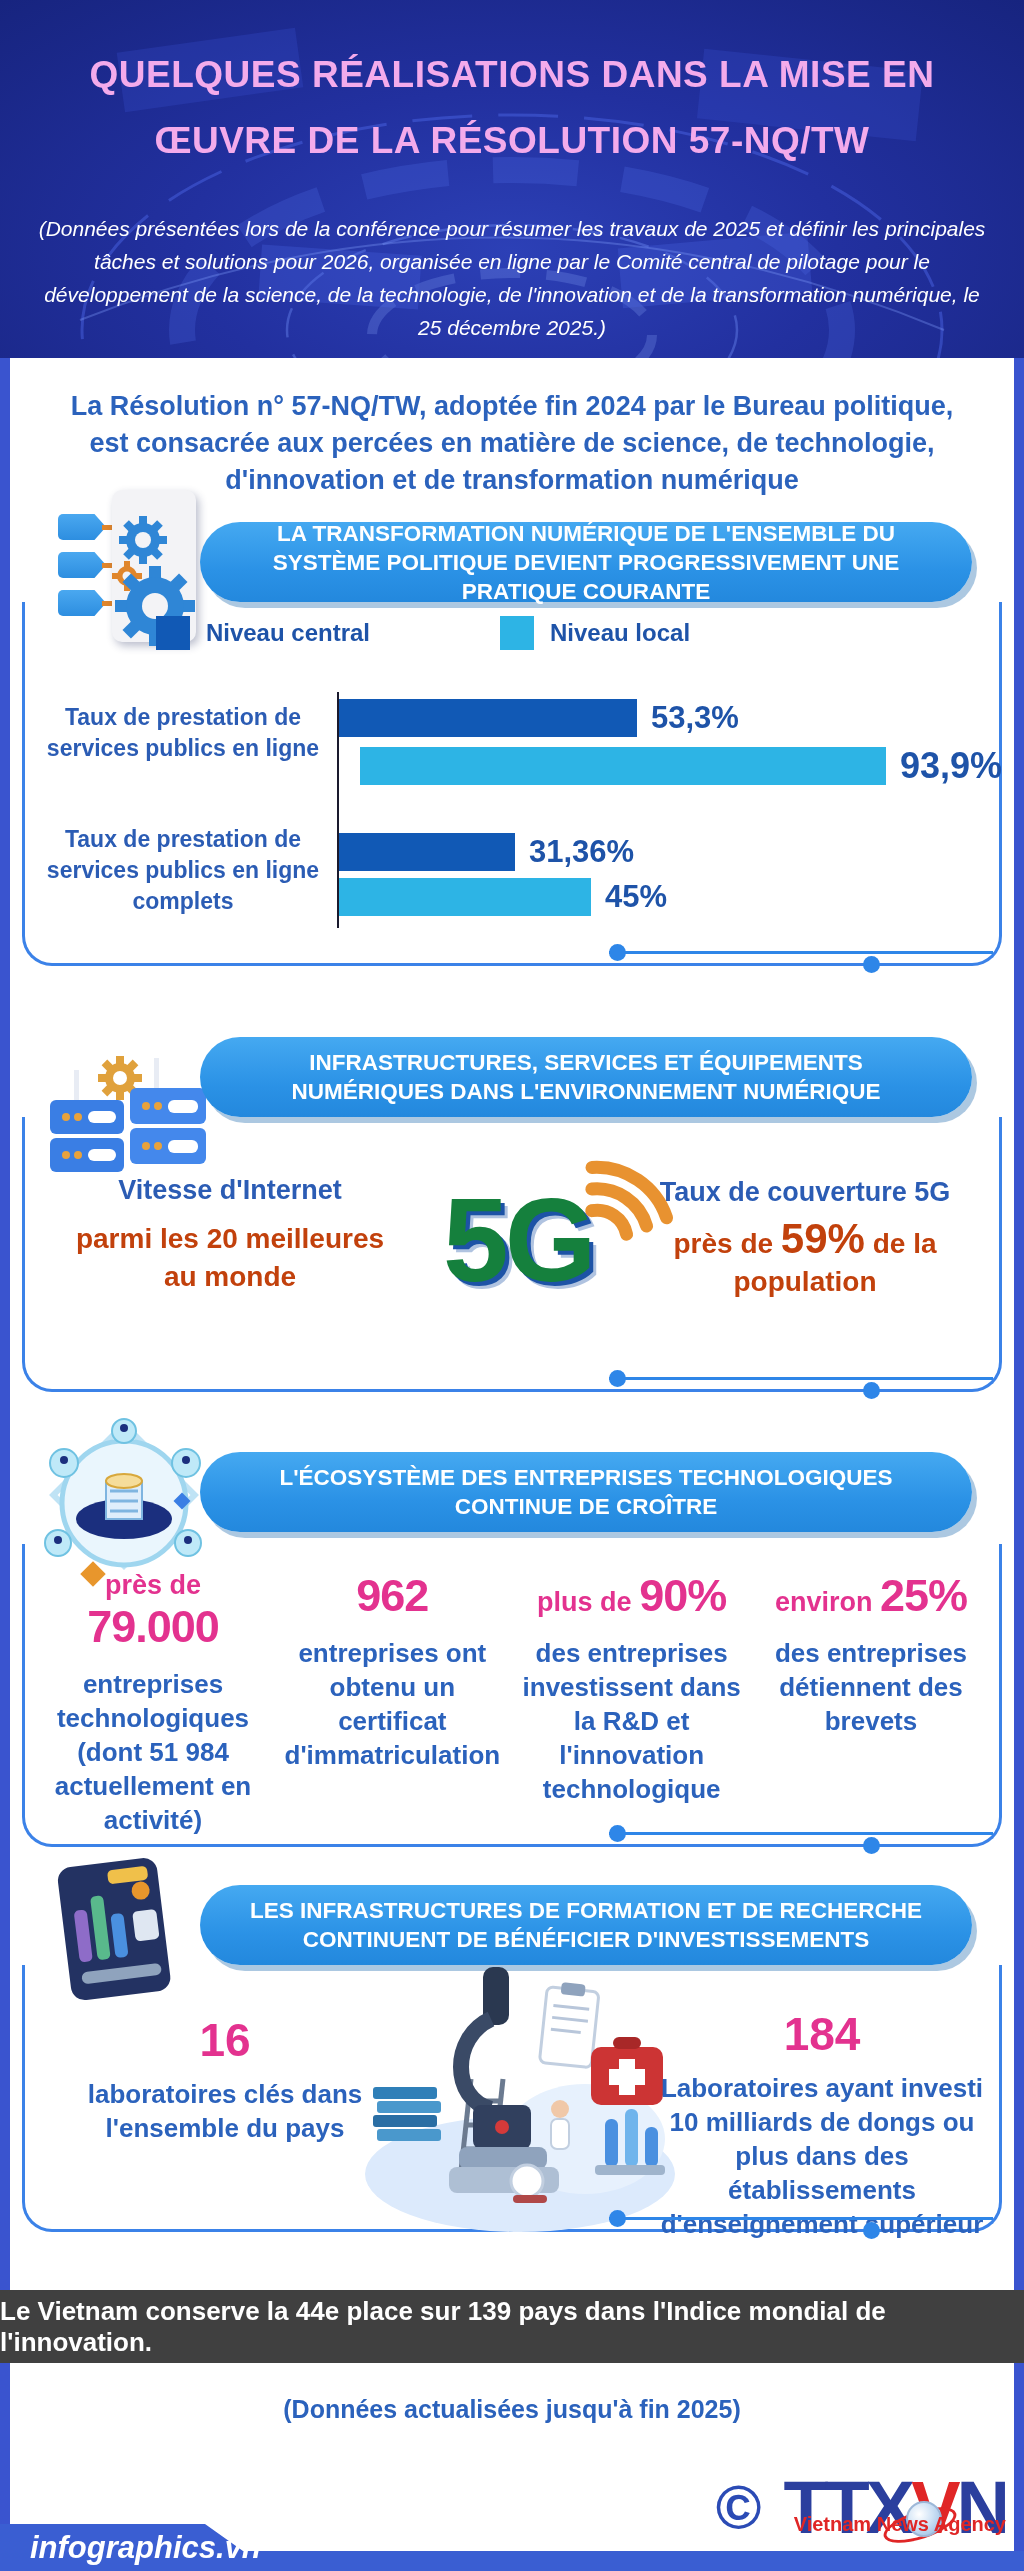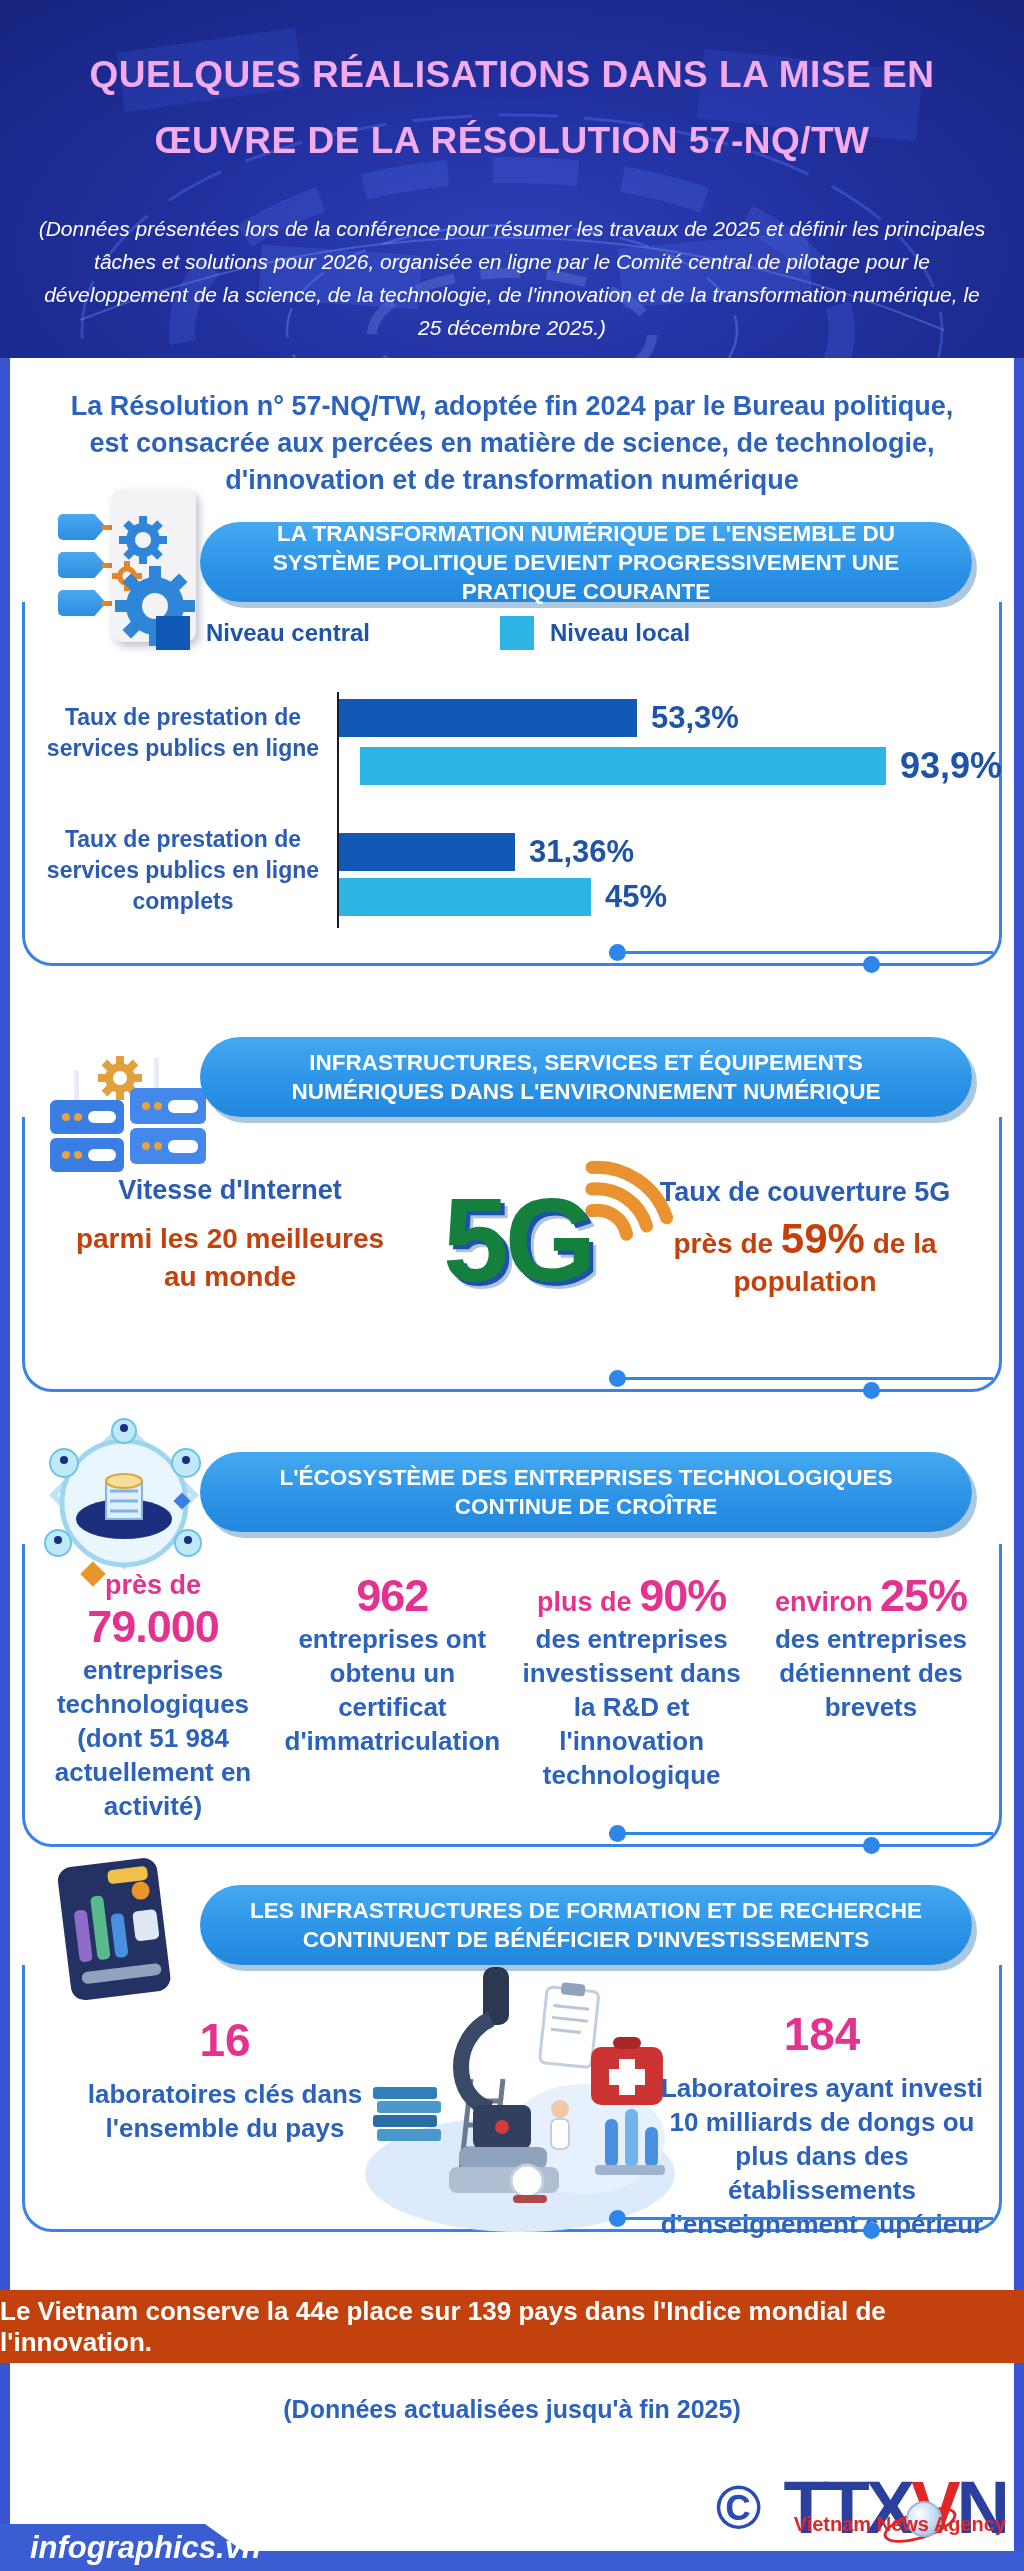--- a/index.html
+++ b/index.html
@@ -51,28 +51,28 @@
   .g5-text{font-size:118px;font-weight:800;color:#15803d;letter-spacing:-4px;
     text-shadow:4px 4px 0 #1d53a6,7px 7px 0 rgba(29,83,166,.35);}
   .big59{font-size:42px;}
 
   
   .stats{position:absolute;left:12px;top:26px;width:950px;display:flex;justify-content:space-between;}
   .stat-col{width:232px;text-align:center;}
   .stat-value-line{color:#e3328f;font-weight:700;}
   .stat-prefix{font-size:27px;}
   .stat-value{font-size:45px;letter-spacing:-1px;}
-  .stat-desc{color:#2b62bc;font-size:26px;font-weight:600;line-height:34px;}
+  .stat-desc{margin-top:14px;color:#2b62bc;font-size:26px;font-weight:600;line-height:34px;}
 
   
   .s4-value{font-size:46px;font-weight:700;color:#e3328f;}
   .s4-desc{margin-top:10px;color:#2b62bc;font-size:26px;font-weight:600;line-height:34px;}
 
   
-  .purple-band{position:absolute;left:0;top:2290px;width:1024px;height:73px;background:#c2410c;
+  .purple-band{position:absolute;left:0;top:2290px;width:1024px;height:73px;background:#404040;
     display:flex;align-items:center;justify-content:center;color:#ffffff;font-size:26px;font-weight:700;}
   .footnote{position:absolute;left:0;top:2395px;width:1024px;text-align:center;
     color:#2b62bc;font-size:25px;font-weight:600;}
   .logo{position:absolute;top:2468px;right:18px;display:flex;align-items:center;gap:22px;height:80px;}
   .copyright{font-size:62px;color:#2b4bb5;font-weight:600;line-height:60px;}
   .ttxvn{position:relative;font-size:74px;font-weight:800;letter-spacing:-4px;line-height:74px;}
   .ttxvn .b{color:#2b3f9e;} .ttxvn .r{color:#e02626;}
   .globe{position:absolute;right:64px;top:30px;width:36px;height:36px;border-radius:50%;
     background:radial-gradient(circle at 35% 35%,#ffffff 0%,#cfe2f5 45%,#8fb6e0 100%);
     border:2px solid #9db8d8;box-sizing:border-box;}

